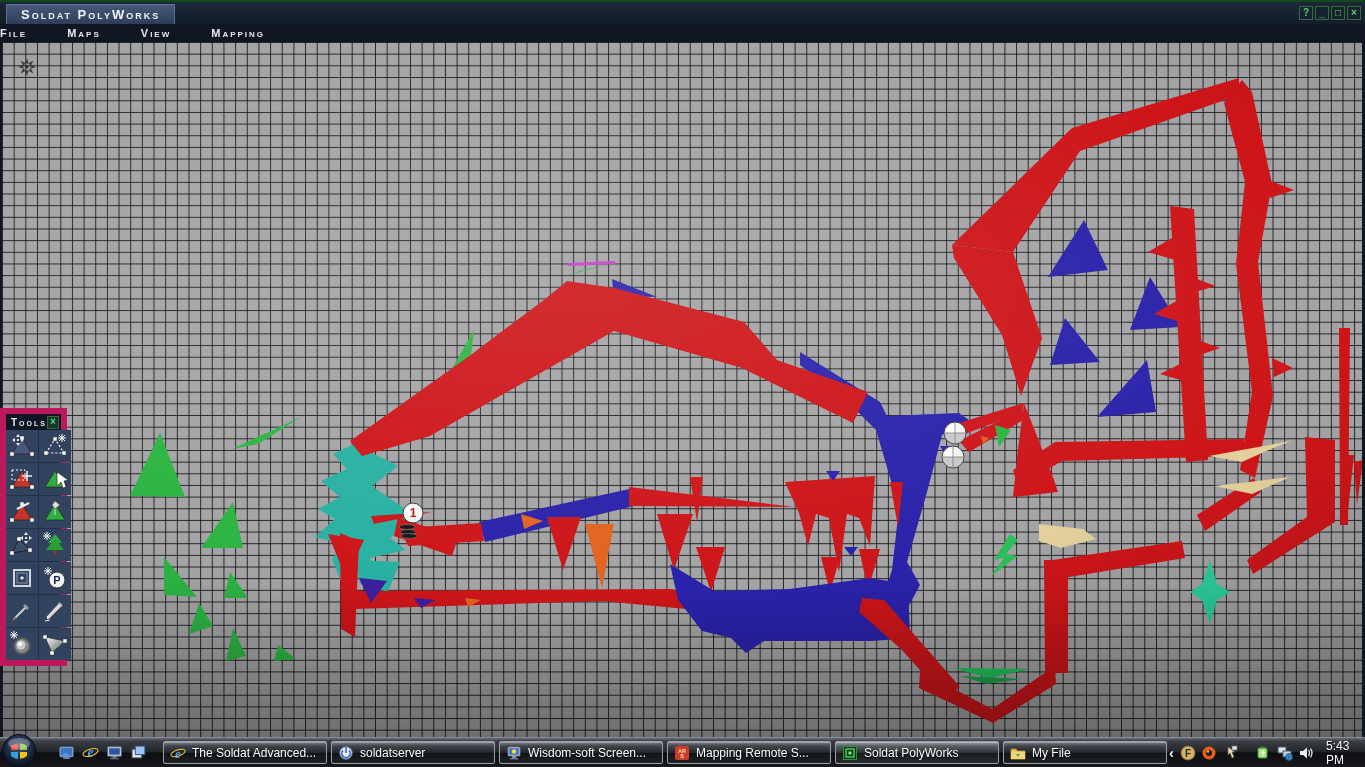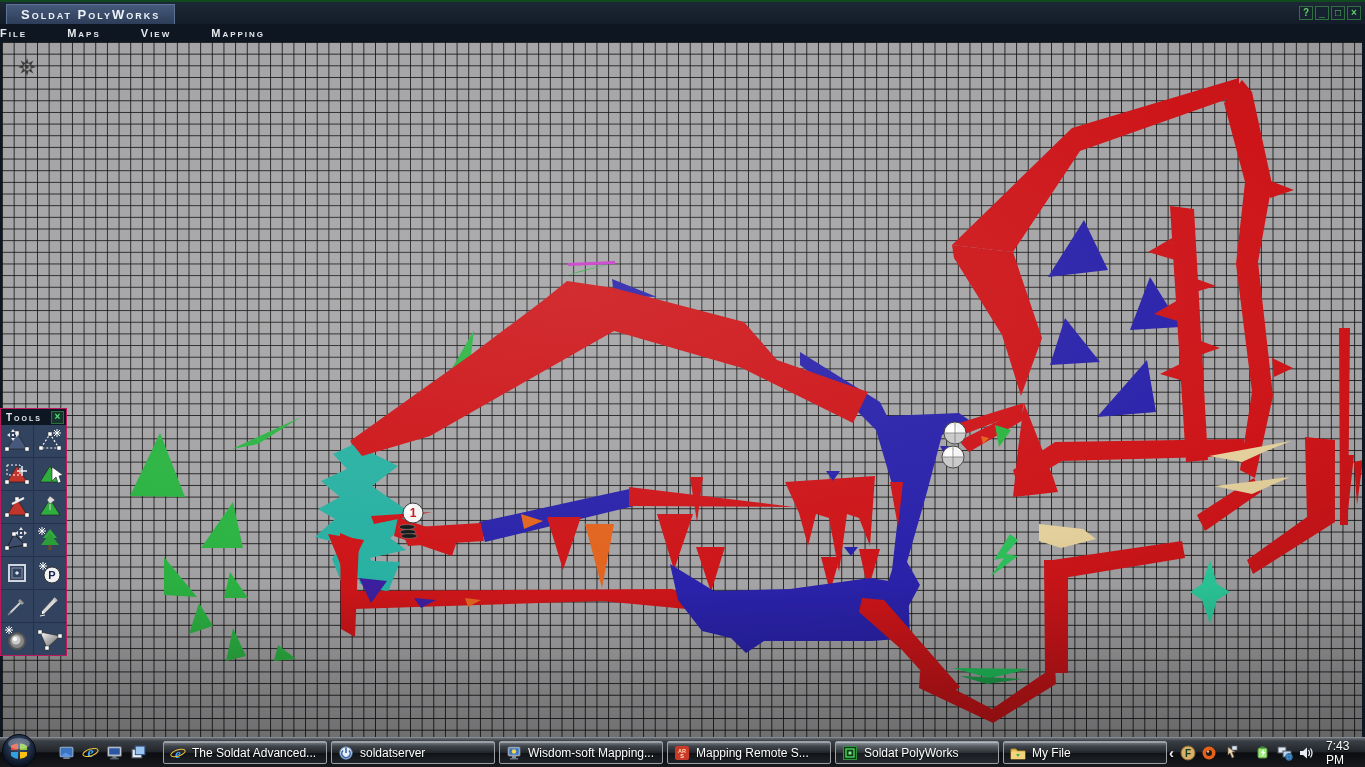--- a/index.html
+++ b/index.html
@@ -22,21 +22,21 @@
     border-left:2px solid #0d1724;border-right:3px solid #0d1724;
     background-color:#a4a4a6;
     background-image:linear-gradient(to right,rgba(14,14,14,.85) 1px,transparent 1px),
                      linear-gradient(to bottom,rgba(14,14,14,.85) 1px,transparent 1px);
     background-size:11.66px 11.66px;}
   .canvas svg{position:absolute;top:0;left:0;}
   .vignette{position:absolute;inset:0;pointer-events:none;z-index:3;
     background:radial-gradient(ellipse 130% 95% at 42% 36%,rgba(255,255,255,.10) 0%,rgba(0,0,0,0) 45%,rgba(0,0,0,.33) 100%),
                linear-gradient(rgba(0,0,0,0) 78%,rgba(0,0,0,.22) 100%);}
   
-  .palette{position:absolute;left:0;top:408px;width:67px;z-index:6;border:1px solid #be185d;box-sizing:border-box;}
+  .palette{position:absolute;left:0;top:408px;width:67px;z-index:6;border:6px solid #be185d;box-sizing:border-box;}
   .palette-title{height:16px;background:#0d1723;display:flex;align-items:center;justify-content:space-between;padding:0 2px 0 5px;}
   .palette-title .label{color:#e6e9ee;font-size:10px;font-weight:bold;font-variant:small-caps;letter-spacing:2px;}
   .palette-close{width:13px;height:13px;box-sizing:border-box;background:#15342b;border:1px solid #2f6f3f;
     color:#58e07a;font-size:10px;font-weight:bold;line-height:10px;text-align:center;}
   .palette-grid{display:grid;grid-template-columns:32px 32px;gap:1px;background:#22324a;padding:0;}
   .tool-cell{width:32px;height:32px;background:#31435f;display:flex;align-items:center;justify-content:center;}
   .tool-cell svg{display:block;}
   
   .taskbar{position:absolute;left:0;bottom:0;width:100%;height:29px;z-index:10;
     background:linear-gradient(#6a7076 0%,#3a3f45 10%,#23272b 46%,#0b0d10 52%,#17191c 100%);
@@ -415,21 +415,21 @@
           <span class="t-label">soldatserver</span>
         </div>
         <div class="task-btn">
           <span class="t-icon"><svg width="16" height="16" viewBox="0 0 16 16">
               <rect x="2" y="2" width="12" height="9" rx="1" fill="#cfd6de" stroke="#6a7380"></rect>
               <rect x="3.2" y="3.2" width="9.6" height="6.6" fill="#3a75c4"></rect>
               <circle cx="8" cy="6.5" r="2.2" fill="#f6d648"></circle>
               <rect x="6" y="11" width="4" height="2" fill="#8a93a0"></rect>
               <rect x="4" y="13" width="8" height="1.5" fill="#6a7380"></rect>
             </svg></span>
-          <span class="t-label">Wisdom-soft Mapping...</span>
+          <span class="t-label">Wisdom-soft Screen...</span>
         </div>
         <div class="task-btn">
           <span class="t-icon"><svg width="16" height="16" viewBox="0 0 16 16">
               <rect x="1" y="1" width="14" height="14" rx="2" fill="#c93a28"></rect>
               <text x="8" y="7.5" text-anchor="middle" font-size="5.5" font-weight="bold" fill="#ffd9b0" font-family="Liberation Sans,sans-serif">AR</text>
               <text x="8" y="13" text-anchor="middle" font-size="5.5" font-weight="bold" fill="#ffe9d0" font-family="Liberation Sans,sans-serif">S</text>
             </svg></span>
           <span class="t-label">Mapping Remote S...</span>
         </div>
         <div class="task-btn active">
@@ -475,17 +475,17 @@
               <rect x="1" y="2" width="8" height="6" fill="#dfe5ee" stroke="#4a5560"></rect>
               <rect x="6" y="6" width="8" height="6" fill="#b8d4f0" stroke="#4a5560"></rect>
               <circle cx="12" cy="12" r="3.4" fill="#4a9ad4" stroke="#2a5a8a"></circle>
               <path d="M8.8 12 h6.4 M12 8.8 v6.4" stroke="#1a4a7a" stroke-width="0.6" fill="none"></path>
             </svg></span>
           <span class="tray-icon"><svg width="16" height="16" viewBox="0 0 16 16">
               <polygon points="2,6 5,6 9,2.5 9,13.5 5,10 2,10" fill="#e8ecf2"></polygon>
               <path d="M10.5 5 q2 3 0 6 M12.5 3.5 q3 4.5 0 9" stroke="#e8ecf2" stroke-width="1.3" fill="none"></path>
             </svg></span>
         </span>
-      <span class="clock">7:43 PM</span>
+      <span class="clock">5:43 PM</span>
     </div>
   </div>
 
 </div>
 
 </body></html>

